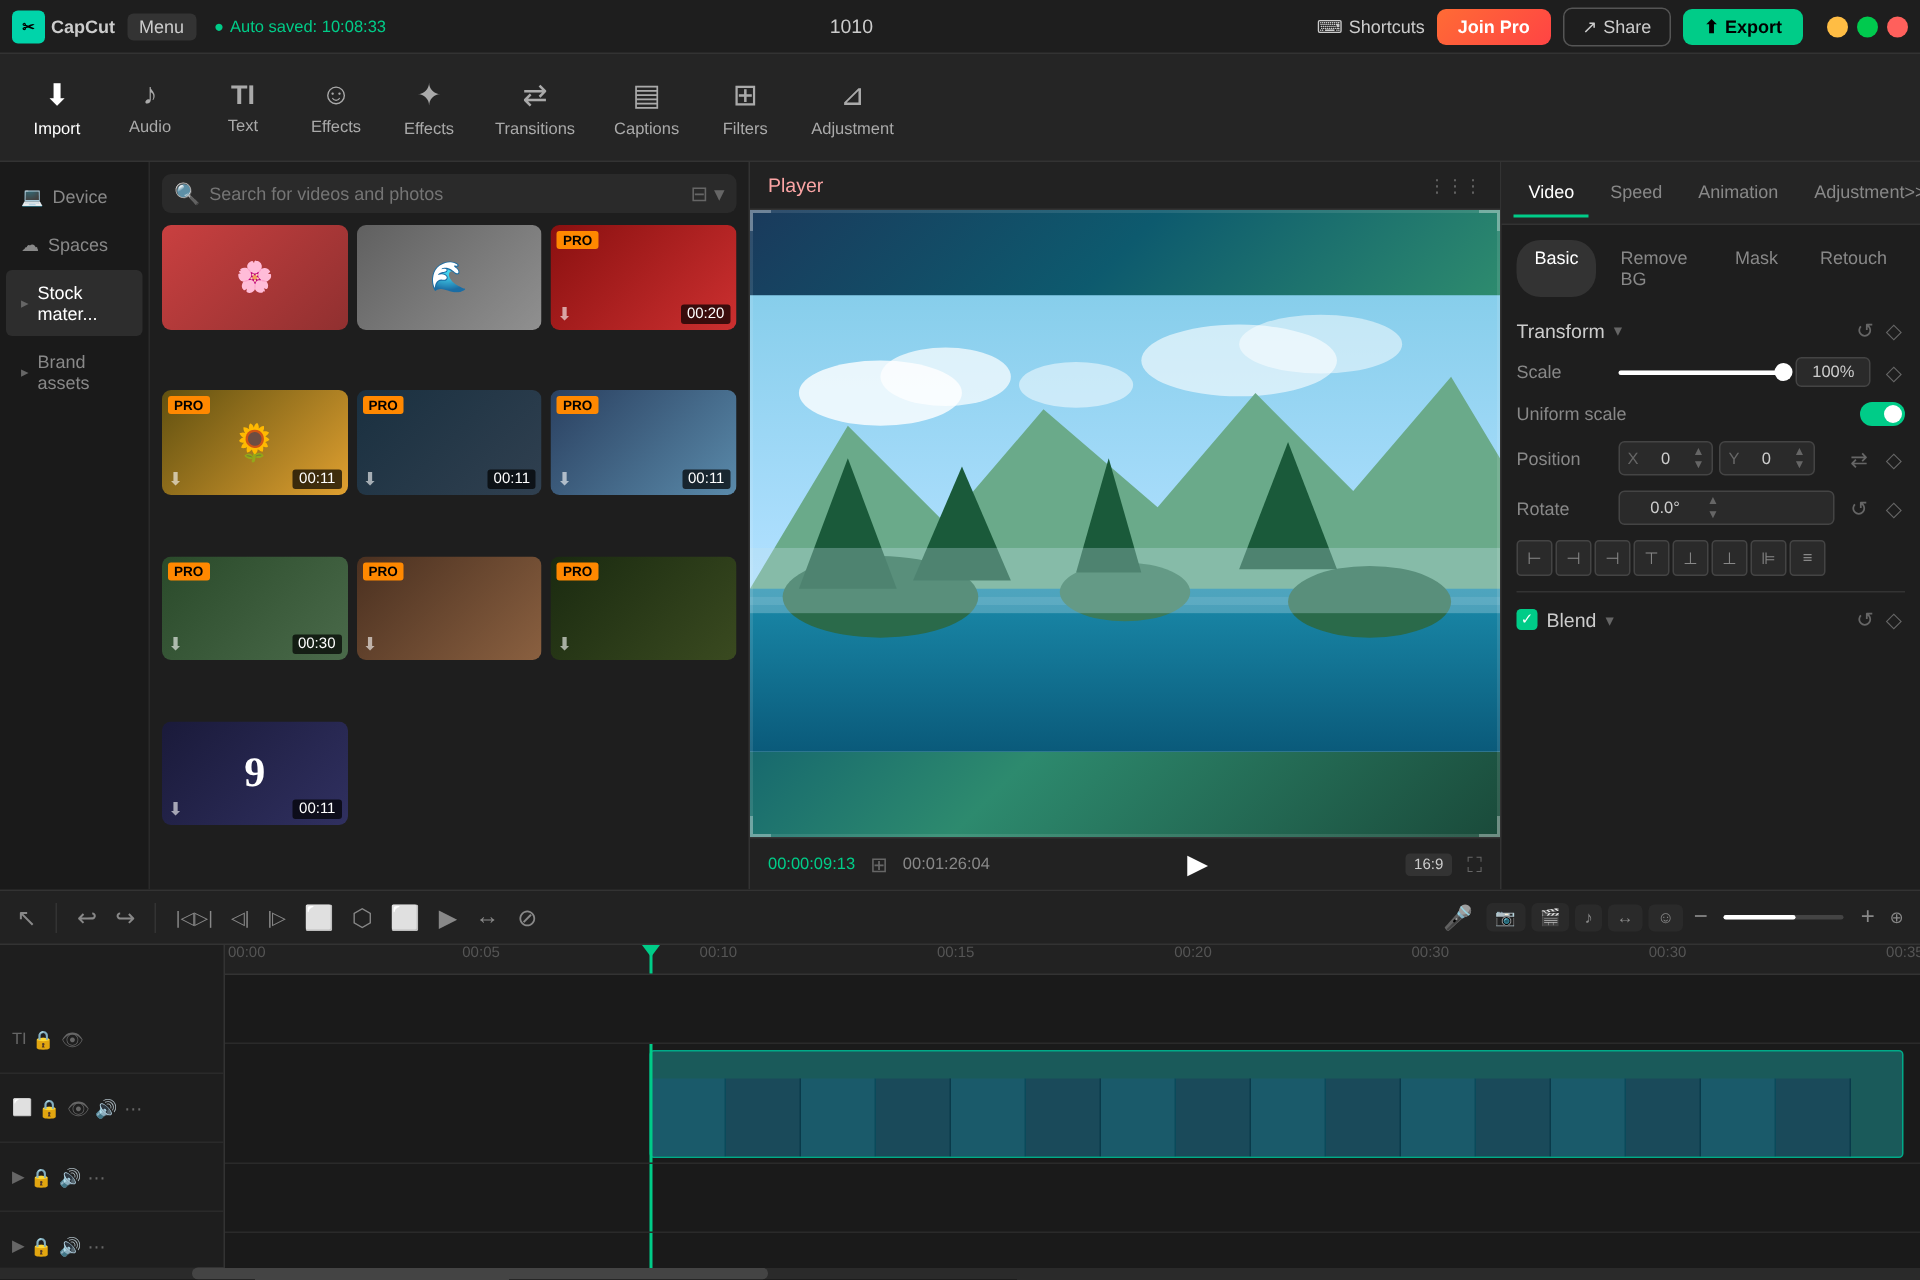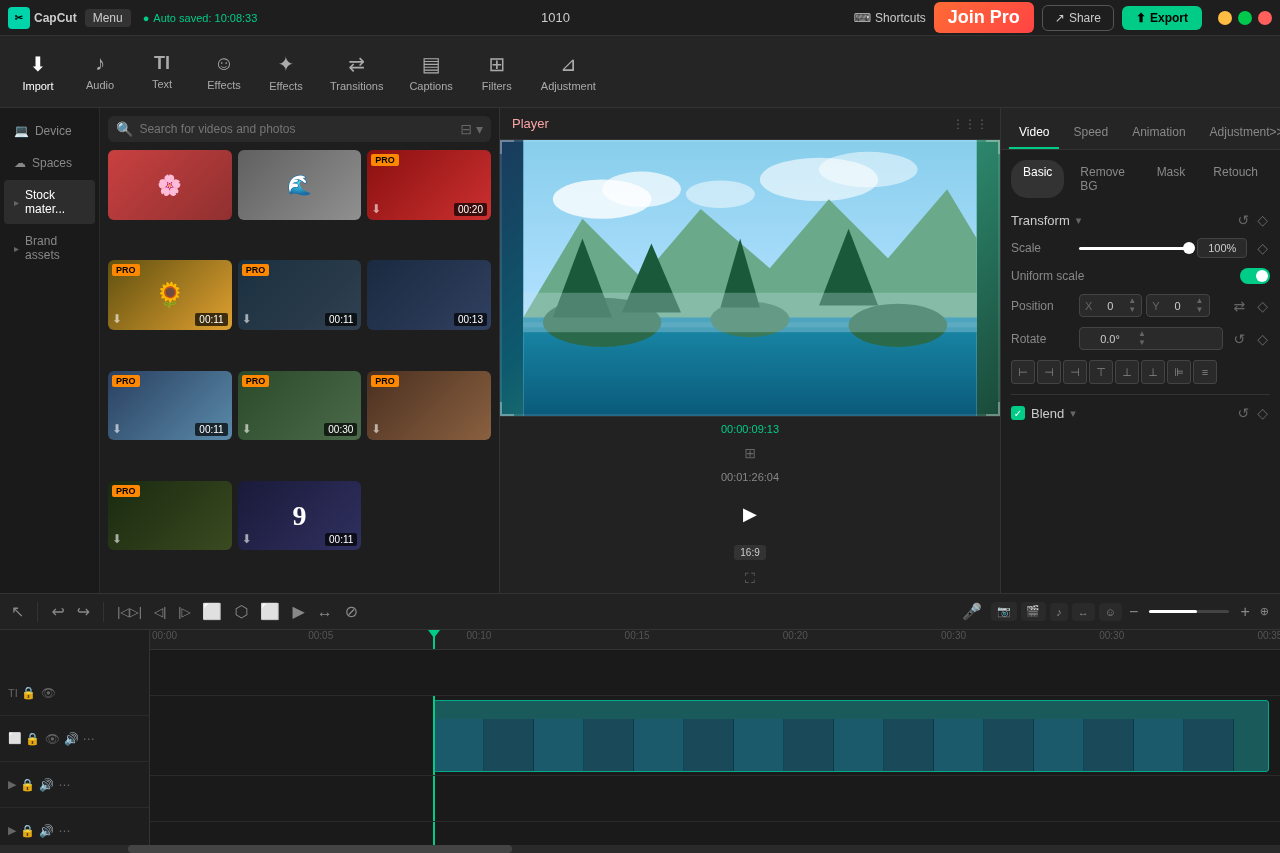--- a/index.html
+++ b/index.html
@@ -7,21 +7,21 @@
 
     
     .top-bar { display: flex; align-items: center; background: #1e1e1e; height: 36px; padding: 0 8px; border-bottom: 1px solid #333; flex-shrink: 0; gap: 8px; }
     .logo { display: flex; align-items: center; gap: 4px; }
     .logo-icon { width: 22px; height: 22px; background: #00d4aa; border-radius: 4px; display: flex; align-items: center; justify-content: center; font-size: 10px; font-weight: bold; color: #000; }
     .menu-btn { background: #333; border: none; color: #ccc; padding: 2px 8px; border-radius: 4px; cursor: pointer; font-size: 12px; display: flex; align-items: center; gap: 3px; }
     .auto-saved { color: #00cc88; font-size: 11px; display: flex; align-items: center; gap: 4px; margin-left: 4px; }
     .title-center { flex: 1; text-align: center; font-size: 13px; color: #ccc; }
     .top-actions { display: flex; align-items: center; gap: 8px; }
     .shortcuts-btn { background: none; border: none; color: #ccc; cursor: pointer; font-size: 12px; display: flex; align-items: center; gap: 4px; }
-    .join-pro-btn { background: linear-gradient(135deg, #ff6b35, #ff4444); border: none; color: #fff; padding: 5px 14px; border-radius: 6px; cursor: pointer; font-size: 18px; font-weight: bold; }
+    .join-pro-btn { background: linear-gradient(135deg, #ff6b35, #ff4444); border: none; color: #fff; padding: 5px 14px; border-radius: 6px; cursor: pointer; font-size: 12px; font-weight: bold; }
     .share-btn { background: none; border: 1px solid #555; color: #ccc; padding: 5px 12px; border-radius: 6px; cursor: pointer; font-size: 12px; display: flex; align-items: center; gap: 4px; }
     .export-btn { background: #00cc88; border: none; color: #000; padding: 5px 14px; border-radius: 6px; cursor: pointer; font-size: 12px; font-weight: bold; display: flex; align-items: center; gap: 4px; }
     .win-controls { display: flex; gap: 6px; margin-left: 8px; }
     .win-btn { width: 14px; height: 14px; border-radius: 50%; border: none; cursor: pointer; }
     .win-min { background: #ffbd44; }
     .win-max { background: #00ca4e; }
     .win-close { background: #ff605c; }
 
     
     .toolbar { display: flex; align-items: center; background: #252525; height: 72px; padding: 0 8px; border-bottom: 1px solid #333; flex-shrink: 0; gap: 2px; }
@@ -48,31 +48,31 @@
     .media-grid { display: grid; grid-template-columns: repeat(3, 1fr); gap: 6px; overflow-y: auto; flex: 1; }
     .media-item { position: relative; border-radius: 6px; overflow: hidden; aspect-ratio: 16/9; background: #333; cursor: pointer; }
 
     
     .center-panel { flex: 1; display: flex; flex-direction: column; background: #1a1a1a; }
     .player-header { display: flex; align-items: center; justify-content: space-between; padding: 8px 12px; background: #222; border-bottom: 1px solid #333; }
     .player-title { font-size: 13px; color: #fca5a5; }
     .player-menu-icon { color: #666; cursor: pointer; }
     .player-video { flex: 1; background: #000; display: flex; align-items: center; justify-content: center; position: relative; overflow: hidden; }
     .video-placeholder { width: 100%; height: 100%; background: linear-gradient(135deg, #1a3a5c 0%, #0d5a6e 30%, #2d8a6e 60%, #1a4a3a 100%); display: flex; align-items: center; justify-content: center; position: relative; }
-    .player-controls { display: flex; align-items: center; padding: 6px 12px; background: #222; border-top: 1px solid #333; gap: 10px; flex-direction: column; }
+    .player-controls { display: flex; align-items: center; padding: 6px 12px; background: #222; border-top: 1px solid #333; gap: 10px; }
     .time-current { color: #00cc88; font-size: 11px; }
     .time-total { color: #888; font-size: 11px; }
     .grid-icon { color: #666; font-size: 14px; cursor: pointer; }
     .play-btn { color: #fff; font-size: 18px; cursor: pointer; }
     .aspect-ratio { background: #333; color: #ccc; font-size: 10px; padding: 2px 6px; border-radius: 3px; }
     .fullscreen-btn { color: #666; cursor: pointer; font-size: 14px; }
 
     
     .right-panel { width: 280px; background: #1e1e1e; border-left: 1px solid #333; display: flex; flex-direction: column; flex-shrink: 0; }
-    .right-tabs { display: flex; align-items: flex-end; background: #252525; border-bottom: 1px solid #333; padding: 0 8px; height: 42px; gap: 4px; }
+    .right-tabs { display: flex; align-items: center; background: #252525; border-bottom: 1px solid #333; padding: 0 8px; height: 42px; gap: 4px; }
     .right-tab { padding: 8px 10px; cursor: pointer; color: #888; font-size: 12px; border-bottom: 2px solid transparent; white-space: nowrap; }
     .right-tab.active { color: #fff; border-bottom-color: #00cc88; }
     .right-content { flex: 1; overflow-y: auto; padding: 10px; }
     .sub-tabs { display: flex; gap: 4px; margin-bottom: 12px; }
     .sub-tab { padding: 5px 12px; border-radius: 16px; font-size: 12px; cursor: pointer; color: #888; }
     .sub-tab.active { background: #333; color: #fff; }
     .section-header { display: flex; align-items: center; justify-content: space-between; margin-bottom: 8px; }
     .section-title { color: #ccc; font-size: 13px; font-weight: 500; display: flex; align-items: center; gap: 6px; }
     .section-actions { display: flex; gap: 4px; }
     .section-action-btn { background: none; border: none; color: #666; cursor: pointer; font-size: 14px; padding: 2px; }
@@ -254,25 +254,20 @@
           </div>
           <div class="media-item">
             <div style="width:100%;height:100%;background:linear-gradient(135deg,#1a3040,#304050);">
               <div style="position:absolute;top:4px;left:4px;background:#ff8800;color:#000;font-size:9px;font-weight:bold;padding:1px 4px;border-radius:2px;">PRO</div>
               <div style="position:absolute;bottom:4px;right:4px;background:rgba(0,0,0,0.7);color:#fff;font-size:10px;padding:1px 4px;border-radius:2px;">00:11</div>
               <div style="position:absolute;bottom:4px;left:4px;color:rgba(255,255,255,0.6);font-size:12px;">⬇</div>
             </div>
           </div>
 
           <div class="media-item">
-            <div style="width:100%;height:100%;background:linear-gradient(135deg,#1a2a40,#304060);display:flex;align-items:flex-end;padding:4px;">
-              <div style="position:absolute;bottom:4px;right:4px;background:rgba(0,0,0,0.7);color:#fff;font-size:10px;padding:1px 4px;border-radius:2px;">00:13</div>
-            </div>
-          </div>
-          <div class="media-item">
             <div style="width:100%;height:100%;background:linear-gradient(135deg,#2a4060,#5a8aaa);">
               <div style="position:absolute;top:4px;left:4px;background:#ff8800;color:#000;font-size:9px;font-weight:bold;padding:1px 4px;border-radius:2px;">PRO</div>
               <div style="position:absolute;bottom:4px;right:4px;background:rgba(0,0,0,0.7);color:#fff;font-size:10px;padding:1px 4px;border-radius:2px;">00:11</div>
               <div style="position:absolute;bottom:4px;left:4px;color:rgba(255,255,255,0.6);font-size:12px;">⬇</div>
             </div>
           </div>
           <div class="media-item">
             <div style="width:100%;height:100%;background:linear-gradient(135deg,#2a4a2a,#4a6a4a);">
               <div style="position:absolute;top:4px;left:4px;background:#ff8800;color:#000;font-size:9px;font-weight:bold;padding:1px 4px;border-radius:2px;">PRO</div>
               <div style="position:absolute;bottom:4px;right:4px;background:rgba(0,0,0,0.7);color:#fff;font-size:10px;padding:1px 4px;border-radius:2px;">00:30</div>

